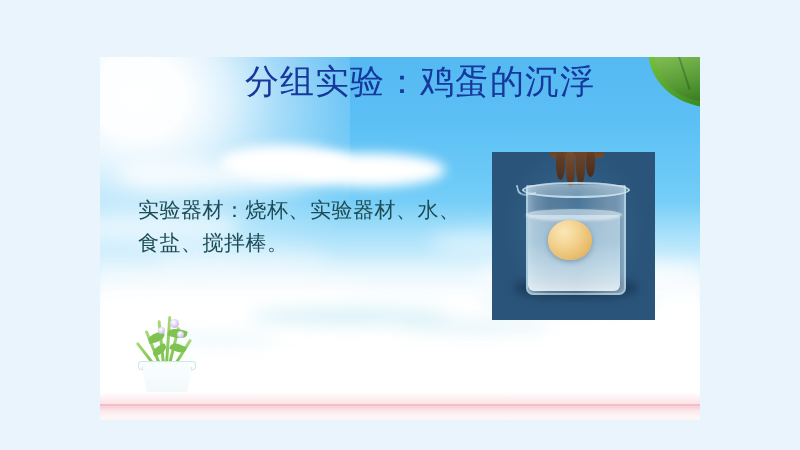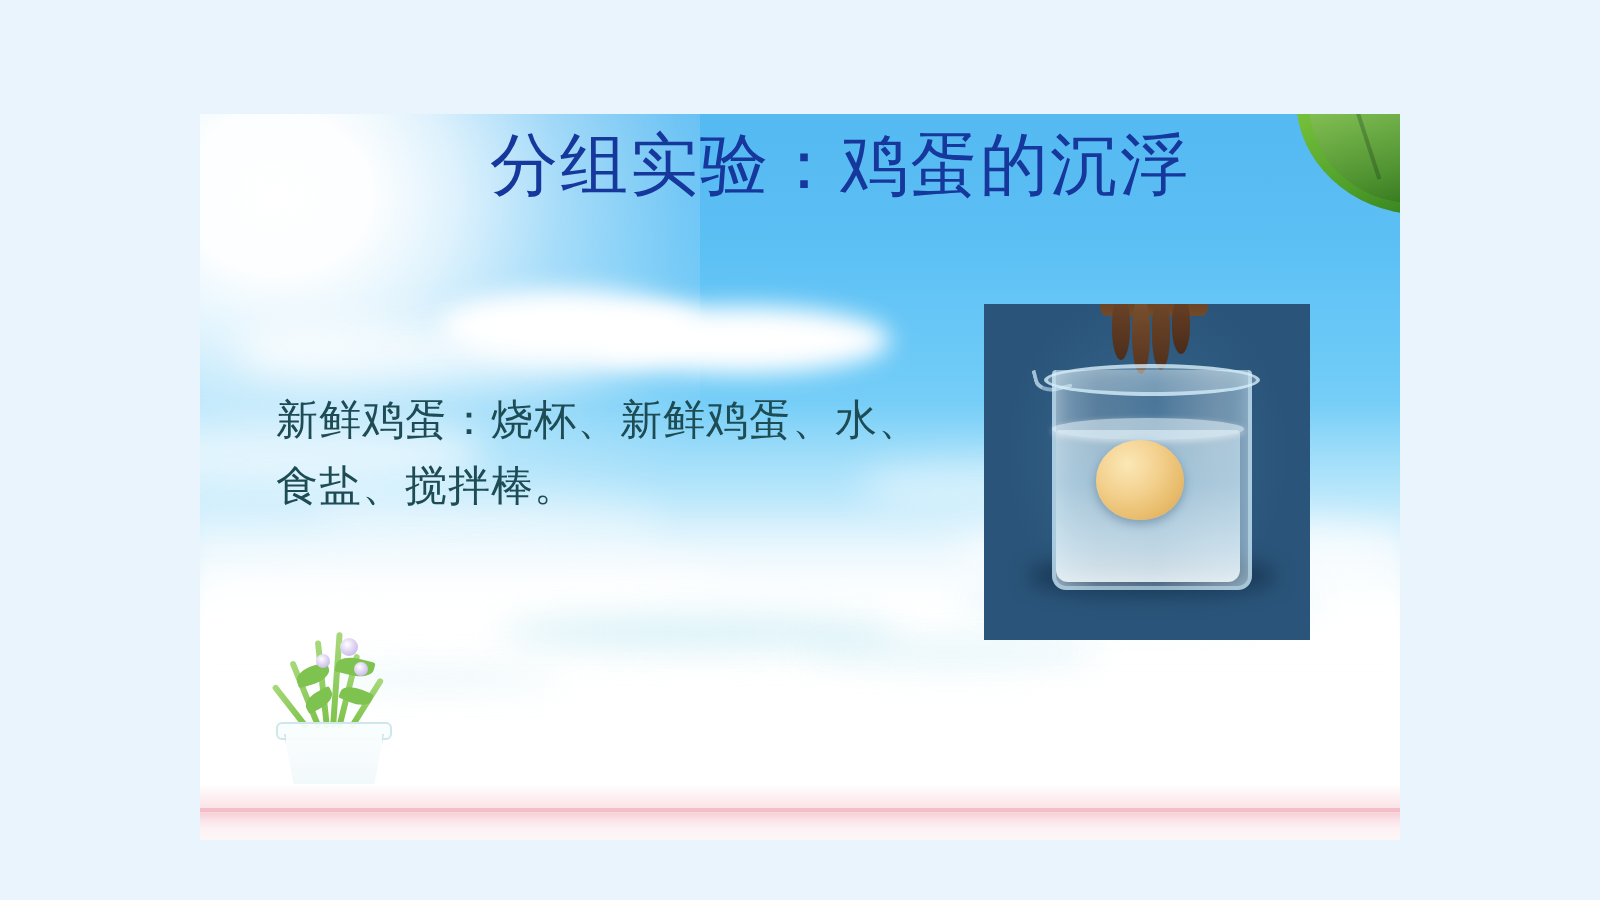--- a/index.html
+++ b/index.html
@@ -144,21 +144,21 @@
     opacity: .85;
   }
 
   
   .slide-title {
     position: absolute;
     left: 60px;
     top: 4px;
     width: 520px;
     text-align: center;
-    font-family: Liberation Serif, serif;
+    font-family: Liberation Mono, monospace;
     font-size: 34px;
     line-height: 46px;
     letter-spacing: 1px;
     color: #16379b;
     white-space: nowrap;
   }
 
   
   .body-text {
     position: absolute;
@@ -426,21 +426,21 @@
     <div class="wisp w2"></div>
     <div class="wisp w3"></div>
     <div class="wisp w4"></div>
 
     <div class="corner-leaf">
       <div class="leaf-vein"></div>
     </div>
 
     <div class="slide-title">分组实验：鸡蛋的沉浮</div>
 
-    <div class="body-text">新鲜鸡蛋：烧杯、新鲜鸡蛋、水、食盐、搅拌棒。</div>
+    <div class="body-text">实验器材：烧杯、实验器材、水、食盐、搅拌棒。</div>
 
     <div class="photo">
       <div class="photo-shade"></div>
       <div class="beaker-shadow"></div>
 
       <div class="hand">
         <div class="knuckle"></div>
         <div class="finger f1"></div>
         <div class="finger f2"></div>
         <div class="finger f3"></div>

